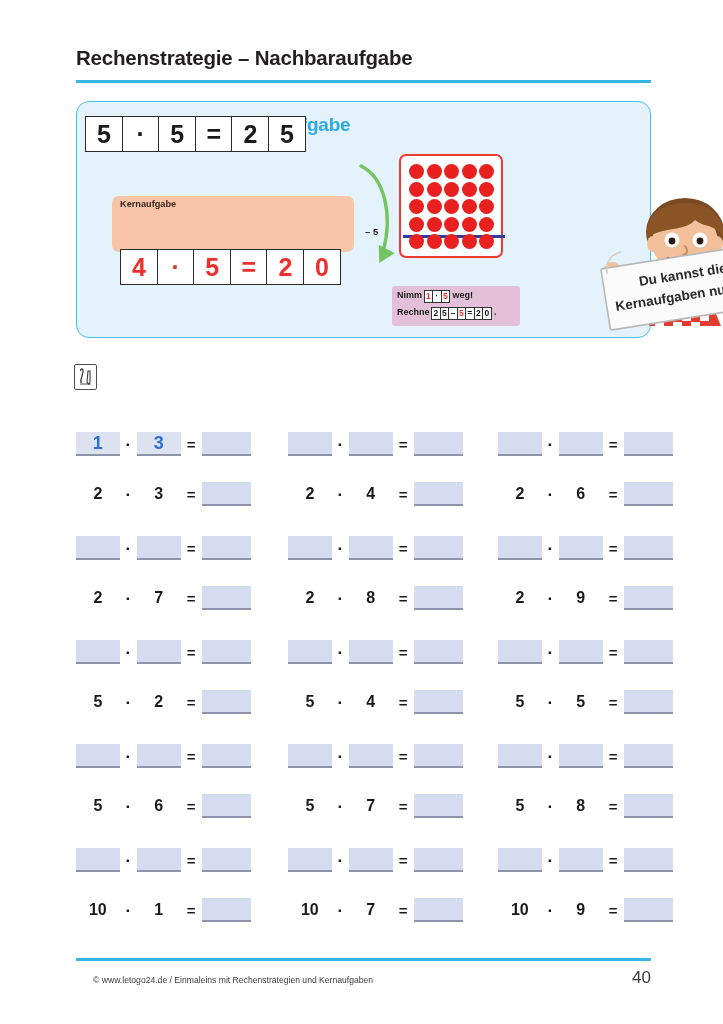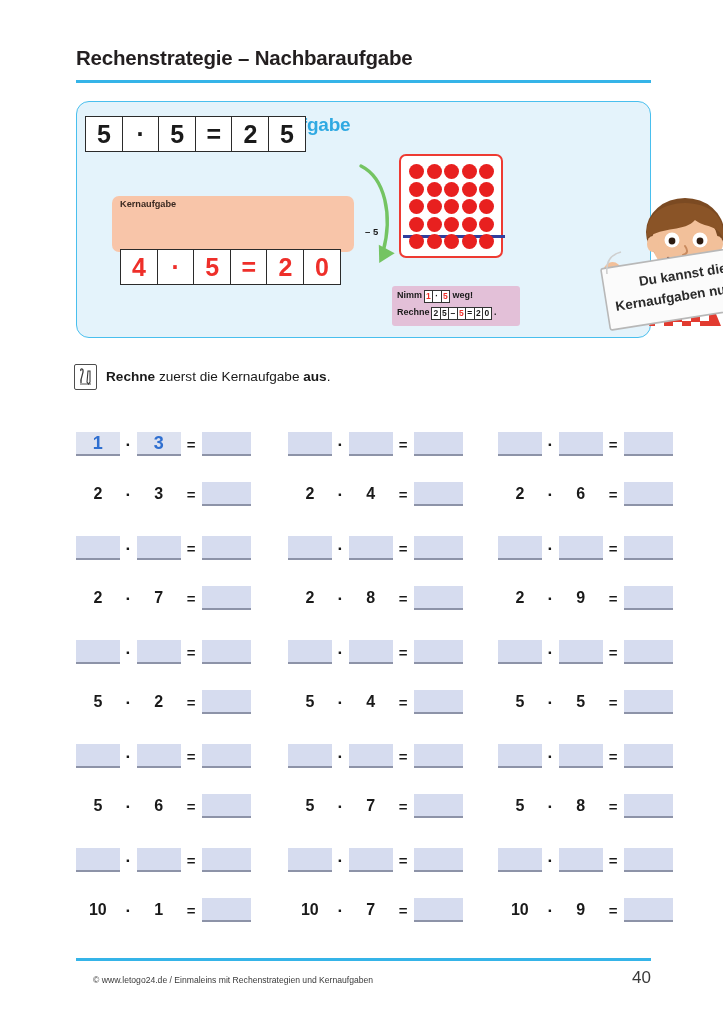--- a/index.html
+++ b/index.html
@@ -318,21 +318,20 @@
   </div>
 
   <div class="instr-icon">
     <svg width="21" height="24" viewBox="0 0 21 24">
       <path d="M6 18 C 5 12, 9 9, 8 5 C 7 3, 5 4, 6 6" fill="none" stroke="#3a3a3a" stroke-width="1.3"></path>
       <path d="M12 17 L 13 6 L 15 6 L 15 17 L 13.5 19 Z" fill="none" stroke="#3a3a3a" stroke-width="1.1"></path>
       <line x1="5" y1="19" x2="16" y2="19" stroke="#3a3a3a" stroke-width="0.9"></line>
     </svg>
   </div>
   <div class="instr-text">
-    <div id="instr-line1"><b>Rechne </b><span>zuerst die Kernaufgabe </span><b>aus</b><span>.</span></div>
   </div>
 
   <div class="ex-grid" id="ex-grid">
       <div class="ex-row">
         <div class="ex-item" style="left: 0px;">
           <div class="ex-line">
             <div class="blank filled">1</div>
             <div class="dotop">·</div>
             <div class="blank filled">3</div>
             <div class="eqop">=</div>

